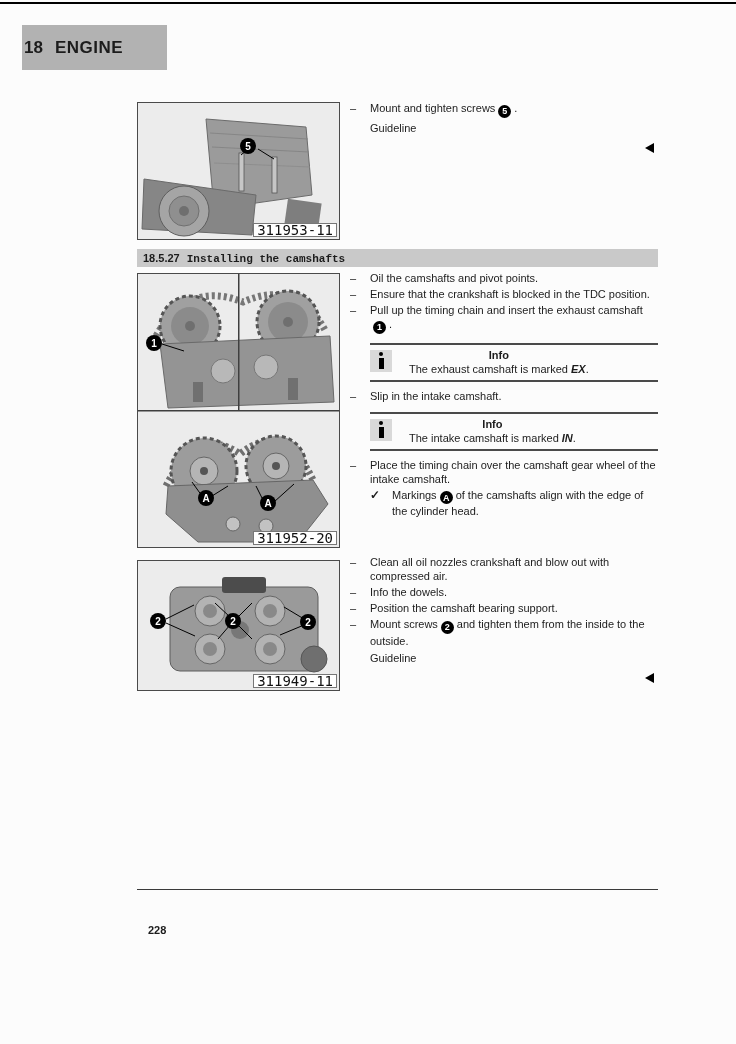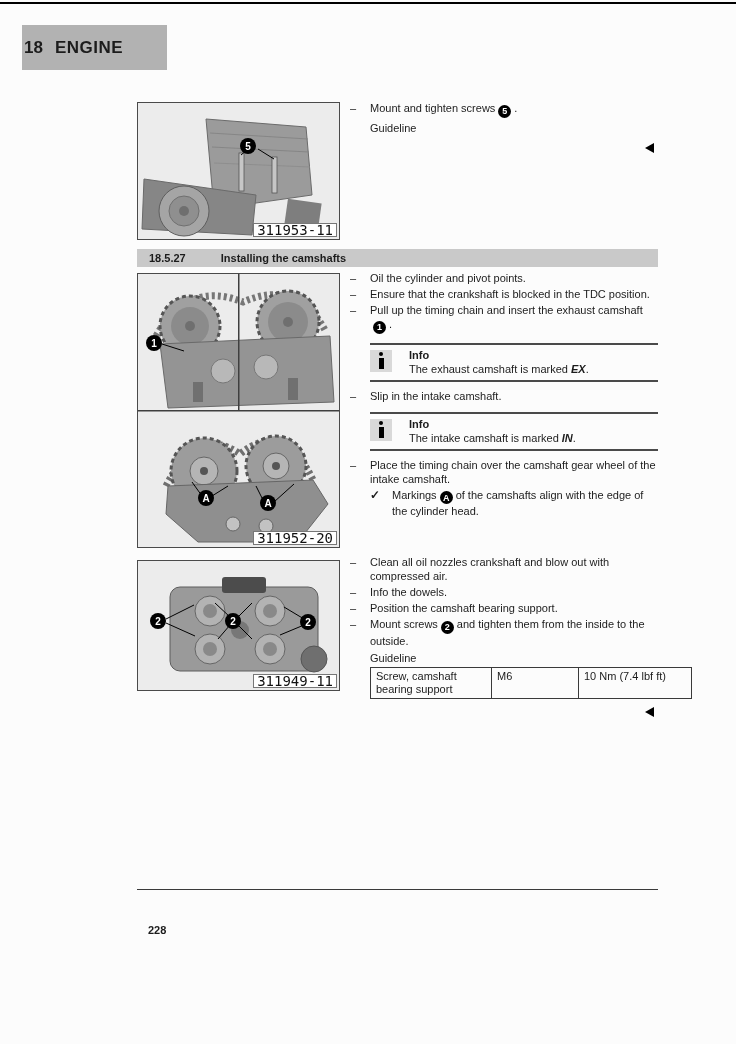--- a/index.html
+++ b/index.html
@@ -17,22 +17,22 @@
   #fig1{left:137px;top:102px;width:201px;height:136px;}
   #fig2{left:137px;top:273px;width:201px;height:273px;}
   #fig3{left:137px;top:560px;width:201px;height:129px;}
   .fcap{position:absolute;right:2px;bottom:2px;background:#fff;border:1px solid #777;
         font-family:"DejaVu Sans Mono",monospace;font-size:14px;line-height:10px;padding:1px 3px;color:#111;}
   .fbadge{position:absolute;width:16px;height:16px;border-radius:50%;background:#000;color:#fff;
         font-weight:bold;font-size:10px;display:flex;align-items:center;justify-content:center;}
 
   .sectionbar{position:absolute;left:137px;top:249px;width:521px;height:18px;background:#c9c9c9;
         font-weight:bold;font-size:11px;line-height:18px;}
-  .sectionbar .snum{margin-left:12px;}
-  .sectionbar .stitle{margin-left:32px;}
+  .sectionbar .snum{margin-left:6px;}
+  .sectionbar .stitle{margin-left:4px;font-family:Liberation Mono, monospace;}
 
   .textcol{position:absolute;left:350px;width:308px;font-size:11px;line-height:14px;}
   #block1{top:101px;}
   #camshaft-block{top:271px;}
   #bearing-block{top:555px;}
 
   .step{display:flex;margin-bottom:2px;}
   .step .dash{flex:0 0 20px;}
   .step .stext{flex:1;}
   .guideline{margin:3px 0 2px 20px;}
@@ -46,21 +46,21 @@
 
   .tri{width:0;height:0;border-top:5px solid transparent;border-bottom:5px solid transparent;
         border-right:9px solid #000;margin:8px 4px 0 auto;}
 
   .infobox{margin:9px 0 7px 20px;width:288px;box-sizing:border-box;border-top:2px solid #4a4a4a;
         border-bottom:2px solid #4a4a4a;padding:3px 0 4px;display:flex;}
   .i-icon{flex:0 0 22px;width:22px;height:22px;background:#d9d9d9;display:flex;flex-direction:column;
         align-items:center;justify-content:center;gap:2px;margin-top:2px;}
   .i-dot{width:4px;height:4px;background:#000;border-radius:50%;}
   .i-bar{width:5px;height:11px;background:#000;}
-  .i-text{margin-left:17px;}
+  .i-text{margin-left:17px;text-align:center;}
   .i-title{font-weight:bold;}
   .bold-mark{font-weight:bold;margin-left:3px;font-style:italic;}
 
   .result{display:flex;margin-left:20px;margin-bottom:2px;}
   .check{flex:0 0 22px;font-weight:bold;font-size:12px;}
 
   .ibadge{display:inline-flex;width:13px;height:13px;border-radius:50%;background:#000;color:#fff;
         font-size:9px;font-weight:bold;align-items:center;justify-content:center;vertical-align:-2px;margin:0 3px;}
 
   .footer-rule{position:absolute;left:137px;top:889px;width:521px;height:1px;background:#3a3a3a;}
@@ -147,21 +147,21 @@
     </svg>
     <div class="fbadge" style="left:8px;top:61px;">1</div>
     <div class="fbadge" style="left:60px;top:216px;">A</div>
     <div class="fbadge" style="left:122px;top:221px;">A</div>
     <div class="fcap">311952-20</div>
   </div>
 
   <div class="textcol" id="camshaft-block">
     <div class="step">
       <span class="dash">–</span>
-      <span class="stext">Oil the cylinder and pivot points.</span>
+      <span class="stext">Oil the camshafts and pivot points.</span>
     </div>
     <div class="step">
       <span class="dash">–</span>
       <span class="stext">Ensure that the crankshaft is blocked in the TDC position.</span>
     </div>
     <div class="step">
       <span class="dash">–</span>
       <span class="stext"><span>Pull up the timing chain and insert the exhaust camshaft</span><span class="ibadge">1</span><span>.</span></span>
     </div>
 
@@ -243,27 +243,18 @@
     </div>
     <div class="step">
       <span class="dash">–</span>
       <span class="stext">Position the camshaft bearing support.</span>
     </div>
     <div class="step">
       <span class="dash">–</span>
       <span class="stext"><span>Mount screws</span><span class="ibadge">2</span><span>and tighten them from the inside to the outside.</span></span>
     </div>
     <div class="guideline">Guideline</div>
-    <table class="gtable">
-      <tbody>
-          <tr>
-        <td class="c1">Screw, camshaft bearing support</td>
-        <td class="c2">M6</td>
-        <td class="c3">10 Nm (7.4 lbf ft)</td>
-      </tr>
-    </tbody>
-      </table>
     <div class="tri"></div>
   </div>
 
   <div class="footer-rule"></div>
   <div class="pagenum">228</div>
 </div>
 
 </body></html>

